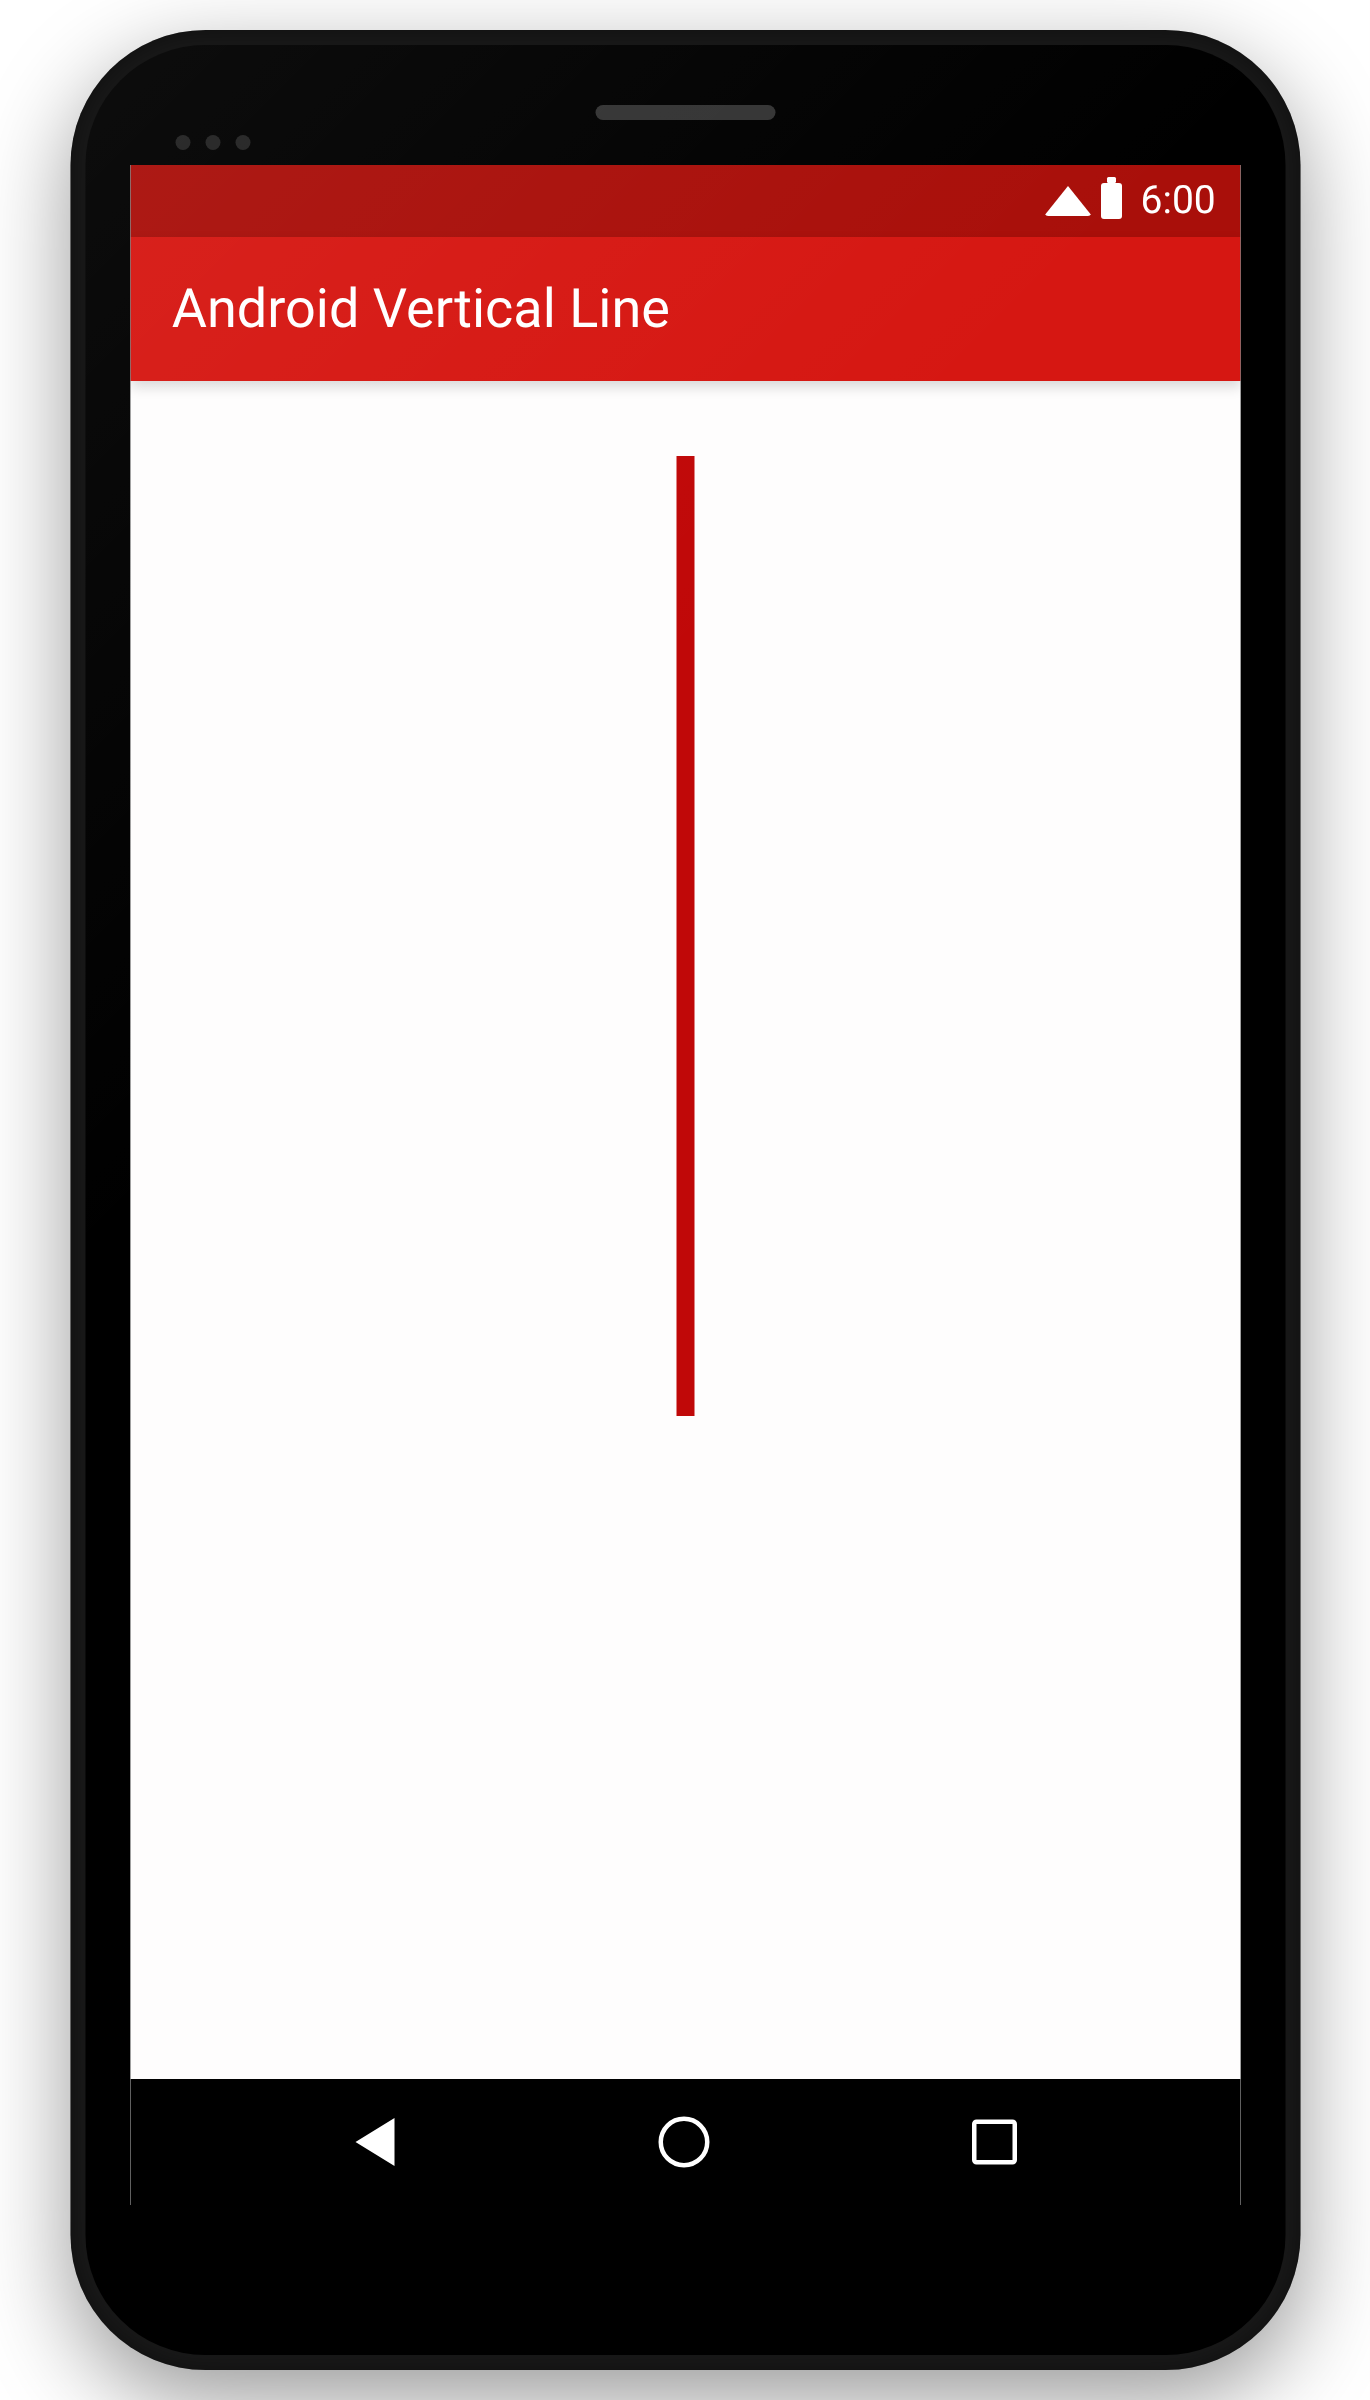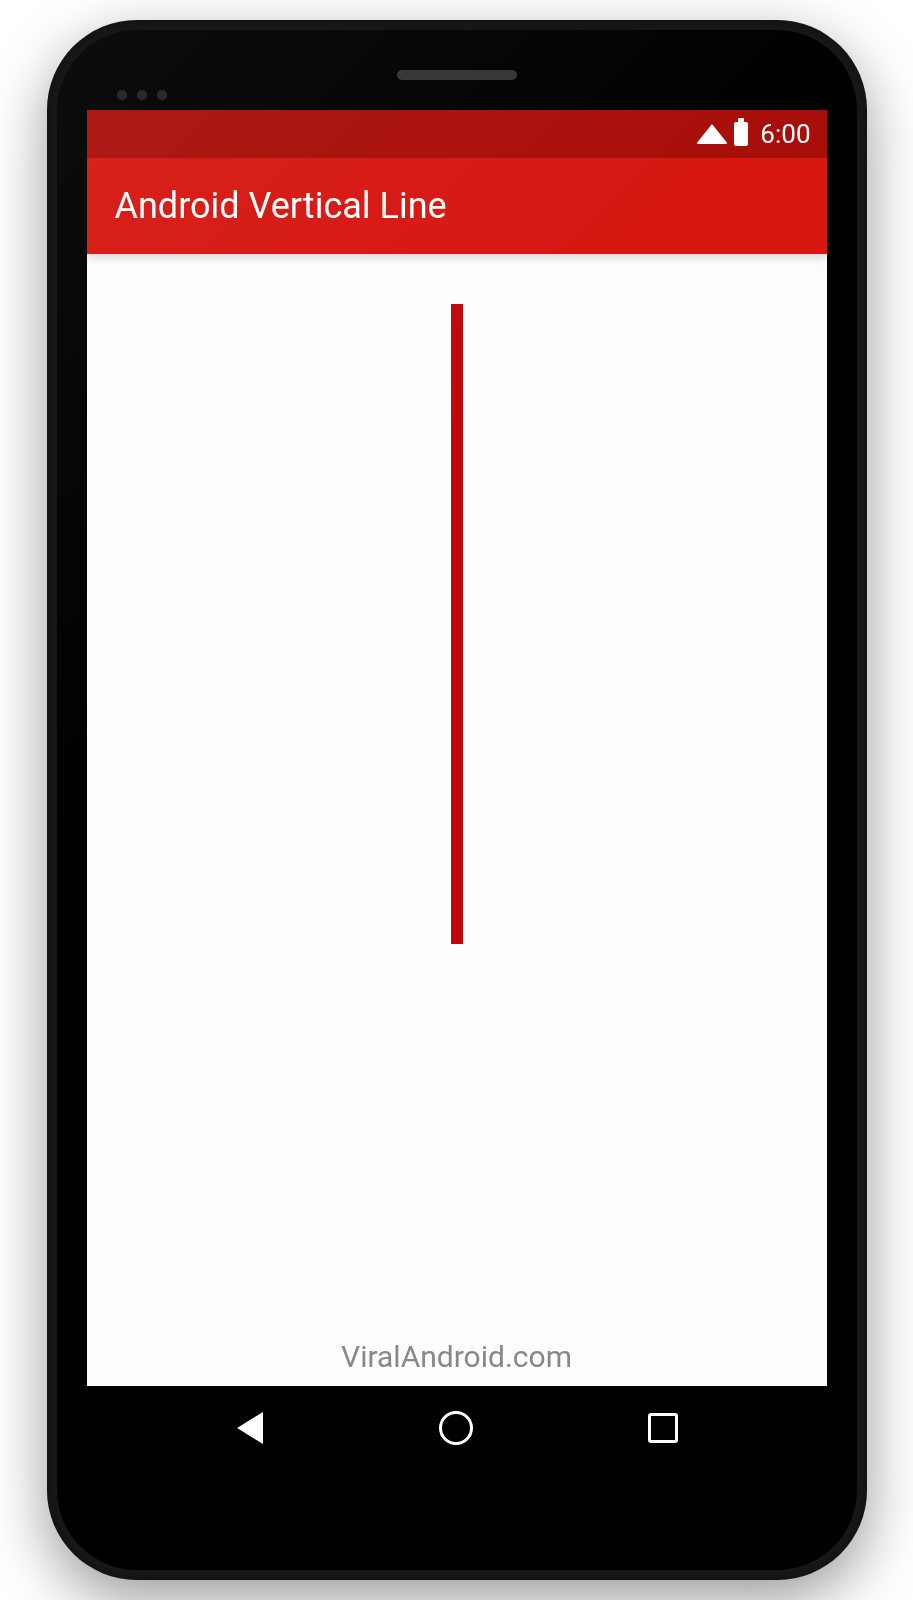--- a/index.html
+++ b/index.html
@@ -218,21 +218,20 @@
         </div>
         <span class="status-time">6:00</span>
       </div>
 
       <div class="app-bar">
         <span class="app-title">Android Vertical Line</span>
       </div>
 
       <div class="content-area">
         <div class="vertical-line"></div>
-        <div class="watermark">ViralAndroid.com</div>
       </div>
 
       <div class="nav-bar">
         <div class="nav-button">
           <div class="nav-back"></div>
         </div>
         <div class="nav-button">
           <div class="nav-home"></div>
         </div>
         <div class="nav-button">

